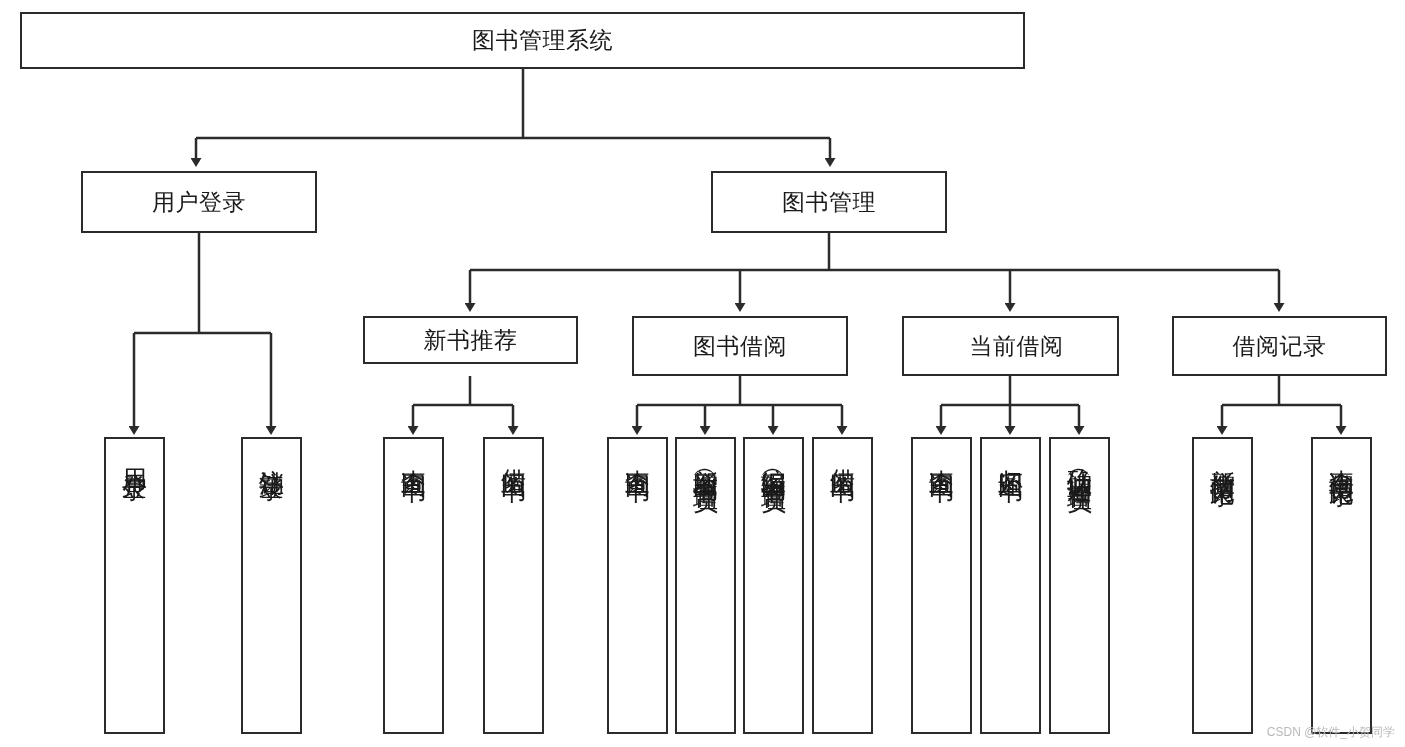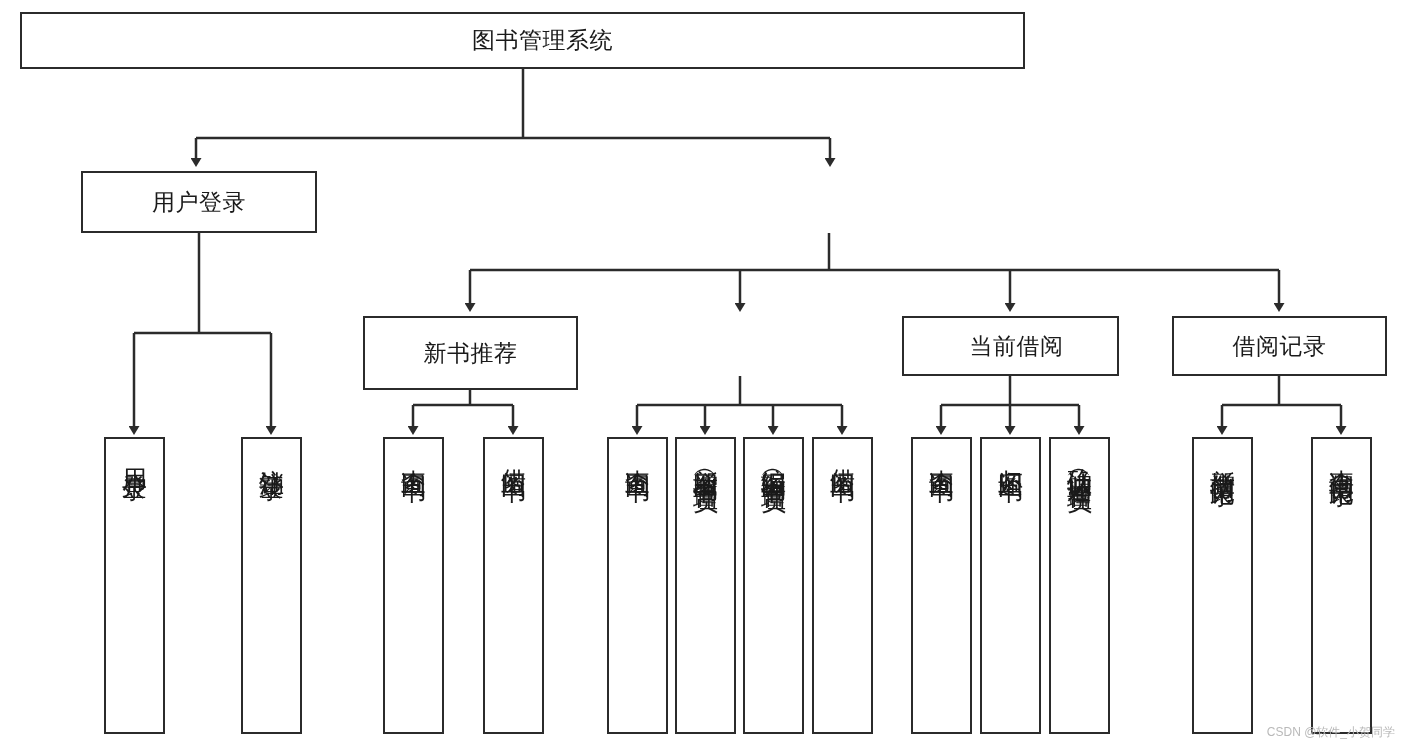--- a/index.html
+++ b/index.html
@@ -124,23 +124,29 @@
     </g>
   </svg>
 
   <div class="node h" style="left:20px; top:12px; width:1005px; height:57px;padding-left:40px;">
     <span class="lbl">图书管理系统</span>
   </div>
 
   <div class="node h" style="left:81px; top:171px; width:236px; height:62px;">
     <span class="lbl">用户登录</span>
   </div>
+  <div class="node h" style="left:711px; top:171px; width:236px; height:62px;">
+    <span class="lbl">图书管理</span>
+  </div>
 
-  <div class="node h" style="left:363px; top:316px; width:215px; height:74px;">
+  <div class="node h" style="left:363px; top:316px; width:215px; height:48px;">
     <span class="lbl">新书推荐</span>
+  </div>
+  <div class="node h" style="left:632px; top:316px; width:216px; height:60px;">
+    <span class="lbl">图书借阅</span>
   </div>
   <div class="node h" style="left:902px; top:316px; width:217px; height:60px;padding-left:12px;">
     <span class="lbl">当前借阅</span>
   </div>
   <div class="node h" style="left:1172px; top:316px; width:215px; height:60px;">
     <span class="lbl">借阅记录</span>
   </div>
 
   <div class="node v" style="left:104px; top:437px; width:61px; height:297px;">
     <span class="lbl">用户登录</span>

